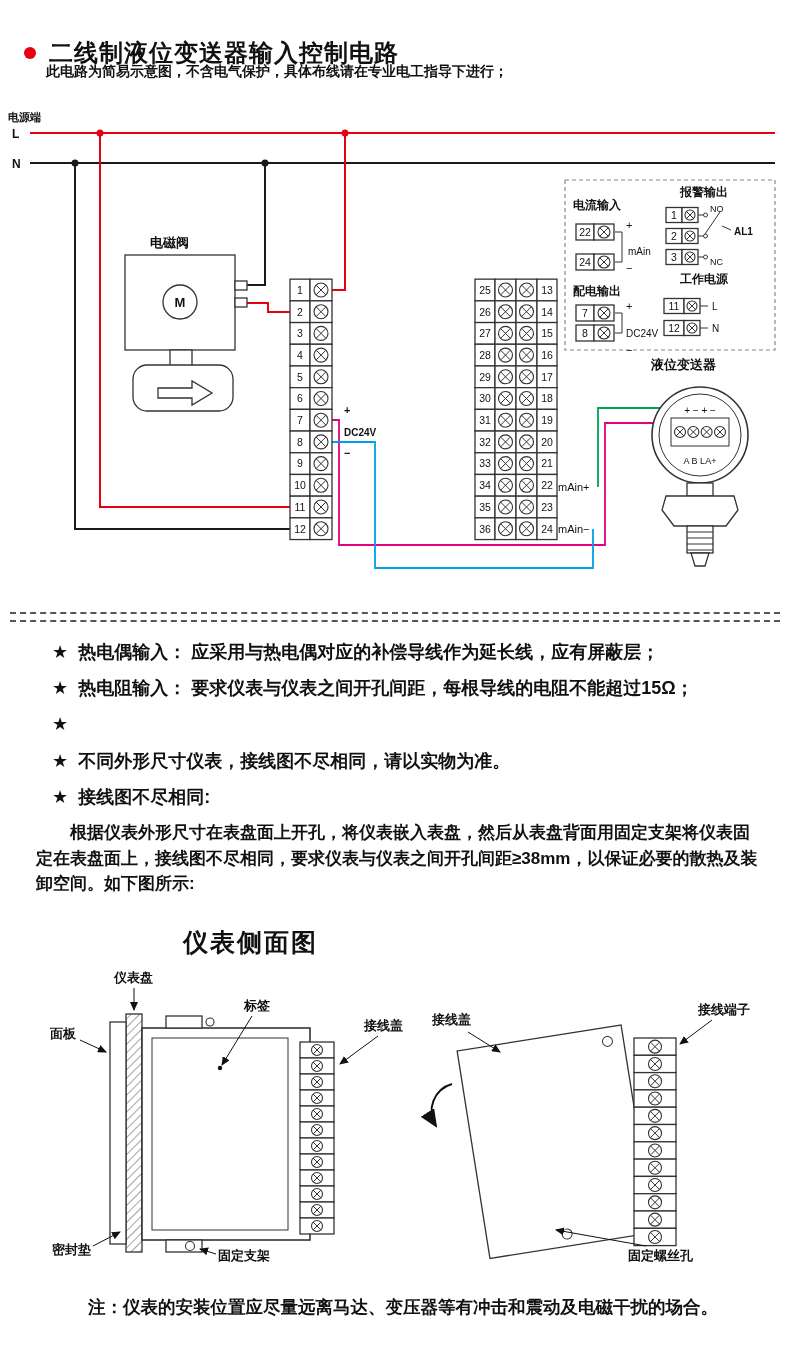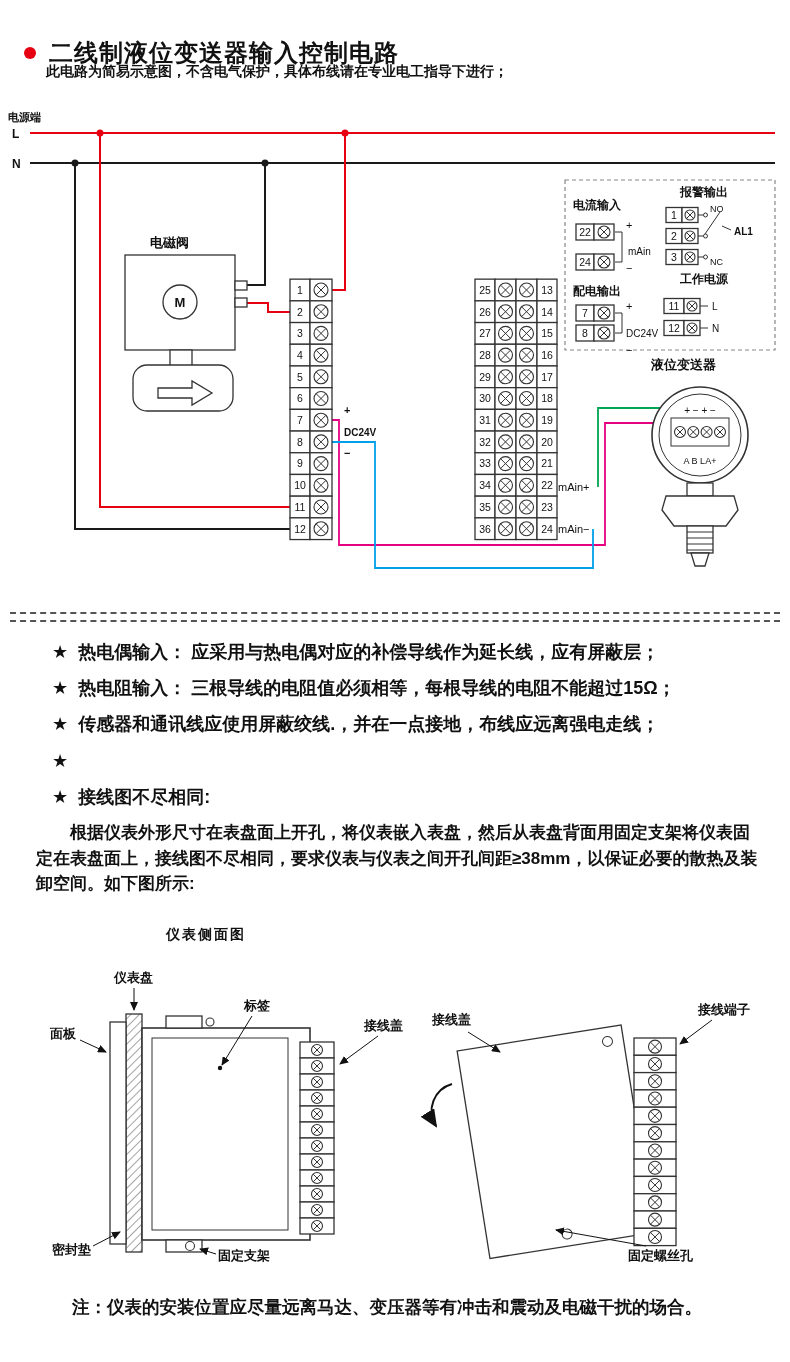--- a/index.html
+++ b/index.html
@@ -8,22 +8,22 @@
   .abs{position:absolute;}
   .title-row{top:22px;left:24px;display:flex;align-items:center;gap:13px;margin-top:15px;}
   .bullet{width:12px;height:12px;border-radius:50%;background:#e60012;}
   .title{font-size:24px;font-weight:bold;letter-spacing:1px;}
   .subtitle{top:63px;left:46px;font-size:14px;font-weight:bold;}
   .sep{left:10px;width:770px;border-top:2px dashed #555;height:0;}
   .notes{top:640px;left:52px;width:710px;}
   .note{display:flex;gap:10px;margin-bottom:11px;font-size:18px;font-weight:bold;line-height:1.4;}
   .star{flex:0 0 auto;}
   .para{top:820px;left:36px;width:722px;font-size:17px;font-weight:bold;line-height:1.5;text-indent:2em;}
-  .side-title{top:926px;left:166px;font-size:14px;font-weight:bold;letter-spacing:2px;}
-  .bottom-note{top:1295px;left:72px;font-size:17.5px;font-weight:bold;white-space:nowrap;}
+  .side-title{top:926px;left:183px;font-size:25px;font-weight:bold;letter-spacing:2px;}
+  .bottom-note{top:1295px;left:88px;font-size:17.5px;font-weight:bold;white-space:nowrap;}
   svg{display:block;}
   svg text{fill:#111;}
   .t9{font-size:9px}.t10{font-size:10px}.t11{font-size:11px}.t12{font-size:12px}.t13{font-size:13px}
   .b{font-weight:bold}.mid{text-anchor:middle}
   .tn{font-size:10.5px;text-anchor:middle}
   .box{fill:#fff;stroke:#333;stroke-width:1.3}
   .box15{fill:#fff;stroke:#333;stroke-width:1.6}
   .thin{fill:none;stroke:#333;stroke-width:1}
   .dash{fill:none;stroke:#888;stroke-width:1.2;stroke-dasharray:4 3}
   .scr{fill:#fff;stroke:#333;stroke-width:1.1}
@@ -443,28 +443,28 @@
   <div class="abs sep" style="top:612px;"></div>
   <div class="abs sep" style="top:620px;"></div>
 
   <div class="abs notes">
     <div class="note">
       <span class="star">★</span>
       <span>热电偶输入： 应采用与热电偶对应的补偿导线作为延长线，应有屏蔽层；</span>
     </div>
     <div class="note">
       <span class="star">★</span>
-      <span>热电阻输入： 三根导线的电阻值必须相等，每根导线的电阻不能超过15Ω；</span>
+      <span>热电阻输入： 要求仪表与仪表之间开孔间距，每根导线的电阻不能超过15Ω；</span>
     </div>
     <div class="note">
       <span class="star">★</span>
-      <span>传感器和通讯线应使用屏蔽绞线.，并在一点接地，布线应远离强电走线；</span>
     </div>
     <div class="note">
       <span class="star">★</span>
+      <span>不同外形尺寸仪表，接线图不尽相同，请以实物为准。</span>
     </div>
     <div class="note" style="margin-top:6px;">
       <span class="star">★</span>
       <span>接线图不尽相同:</span>
     </div>
   </div>
 
   <div class="abs para">根据仪表外形尺寸在表盘面上开孔，将仪表嵌入表盘，然后从表盘背面用固定支架将仪表固定在表盘面上，接线图不尽相同，要求仪表与仪表之间开孔间距≥38mm，以保证必要的散热及装卸空间。如下图所示:</div>
 
   <div class="abs side-title">仪表侧面图</div>

